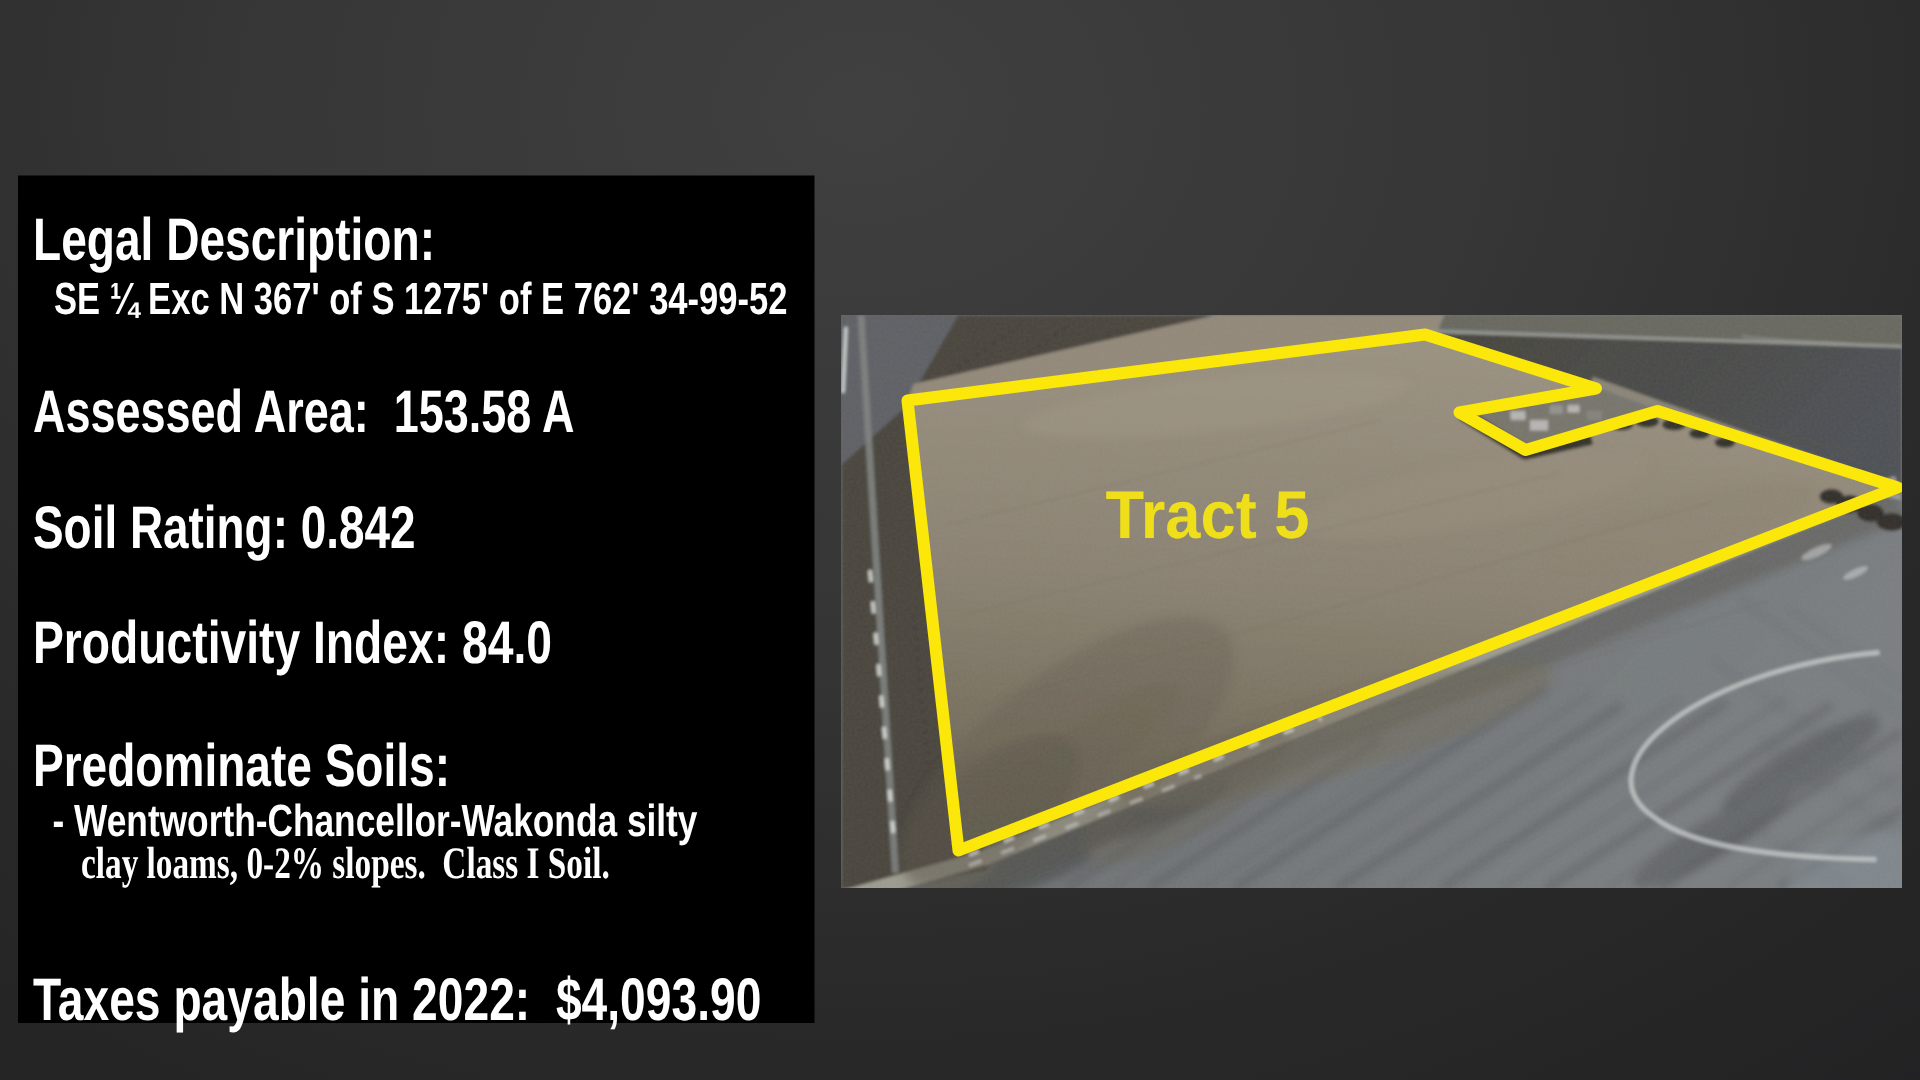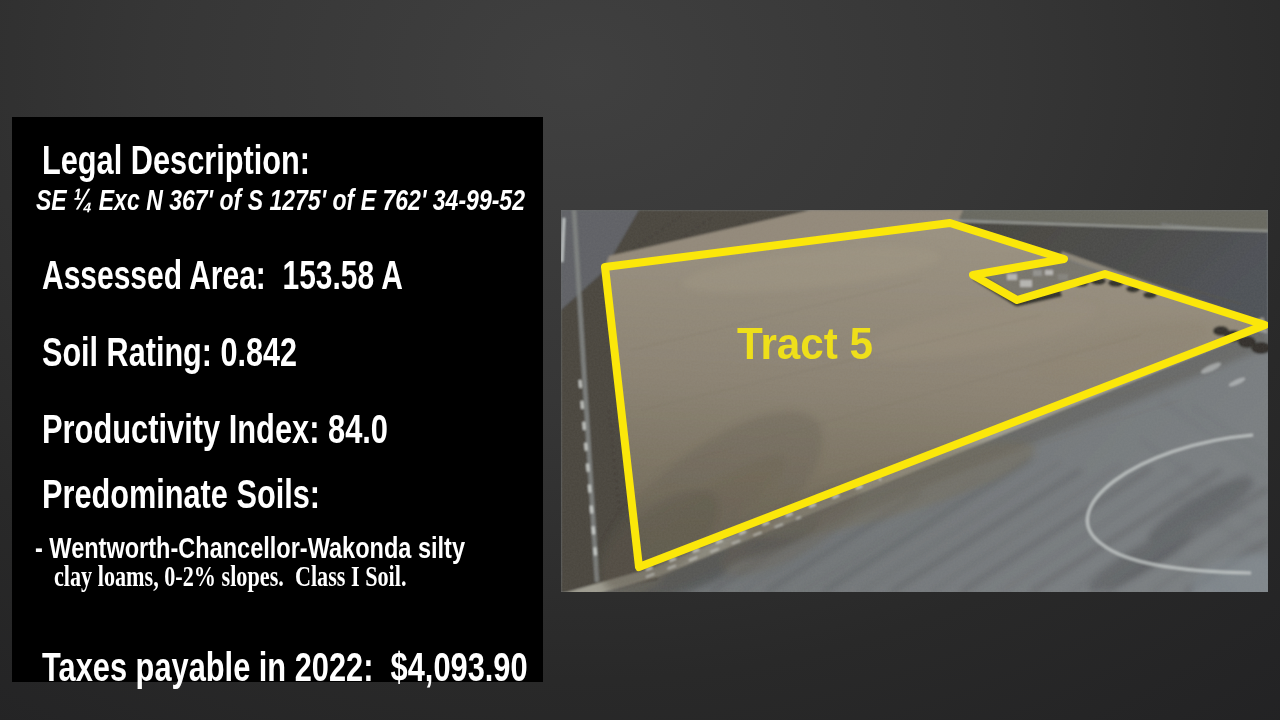--- a/index.html
+++ b/index.html
@@ -2,33 +2,33 @@
 <html><head>
 <meta charset="utf-8">
 <style>
   html,body{margin:0;padding:0;}
   body{width:1280px;height:720px;overflow:hidden;
     background:radial-gradient(ellipse 95% 130% at 45% 10%, #404040 0%, #363636 35%, #292929 65%, #202022 100%);
     font-family:"Liberation Sans", sans-serif;}
   .box{position:absolute;left:12px;top:117px;width:531px;height:565px;background:#000;}
   .ln{position:absolute;white-space:nowrap;color:#fff;font-weight:bold;line-height:1;}
   .ln span{display:inline-block;transform-origin:0 50%;}
-  .big{font-size:40px;margin-left:20px;}
+  .big{font-size:40px;}
   .sml{font-size:30px;}
   #photo{position:absolute;left:561px;top:210px;width:707px;height:382px;}
 </style>
 </head>
 <body>
 <div class="box"></div>
 <div class="ln big" style="left:22px;top:140px;"><span id="t1" style="transform:scaleX(0.768011)">Legal Description:</span></div>
-<div class="ln sml" style="left:36px;top:185px;font-style:italic;"><span id="t2" style="transform:scaleX(0.767943)">SE ¼ Exc N 367' of S 1275' of E 762' 34-99-52</span></div>
+<div class="ln sml" style="left:36px;top:185px;"><span id="t2" style="transform:scaleX(0.767943)">SE ¼ Exc N 367' of S 1275' of E 762' 34-99-52</span></div>
 <div class="ln big" style="left:22px;top:255px;"><span id="t3" style="transform:scaleX(0.749303)">Assessed Area:&nbsp; 153.58 A</span></div>
 <div class="ln big" style="left:22px;top:332px;text-align:center;"><span id="t4" style="transform:scaleX(0.764797)">Soil Rating: 0.842</span></div>
 <div class="ln big" style="left:22px;top:409px;"><span id="t5" style="transform:scaleX(0.770548)">Productivity Index: 84.0</span></div>
-<div class="ln big" style="left:22px;top:474px;"><span id="t6" style="transform:scaleX(0.767293)">Predominate Soils:</span></div>
+<div class="ln big" style="left:22px;top:491px;"><span id="t6" style="transform:scaleX(0.767293)">Predominate Soils:</span></div>
 <div class="ln sml" style="left:35px;top:533px;"><span id="t7" style="transform:scaleX(0.784135)">- Wentworth-Chancellor-Wakonda silty</span></div>
 <div class="ln sml" style="left:54px;top:561px;font-family:Liberation Serif, serif;"><span id="t8" style="transform:scaleX(0.7394)">clay loams, 0-2% slopes.&nbsp; Class I Soil.</span></div>
 <div class="ln big" style="left:22px;top:647px;"><span id="t9" style="transform:scaleX(0.769839)">Taxes payable in 2022:&nbsp; $4,093.90</span></div>
 
 <svg id="photo" viewBox="0 0 707 382" preserveAspectRatio="none">
   <defs>
     <linearGradient id="tract" x1="0.15" y1="0" x2="0.05" y2="1">
       <stop offset="0" stop-color="#9a9180"></stop>
       <stop offset="0.45" stop-color="#8b8272"></stop>
       <stop offset="0.78" stop-color="#766e5d"></stop>

